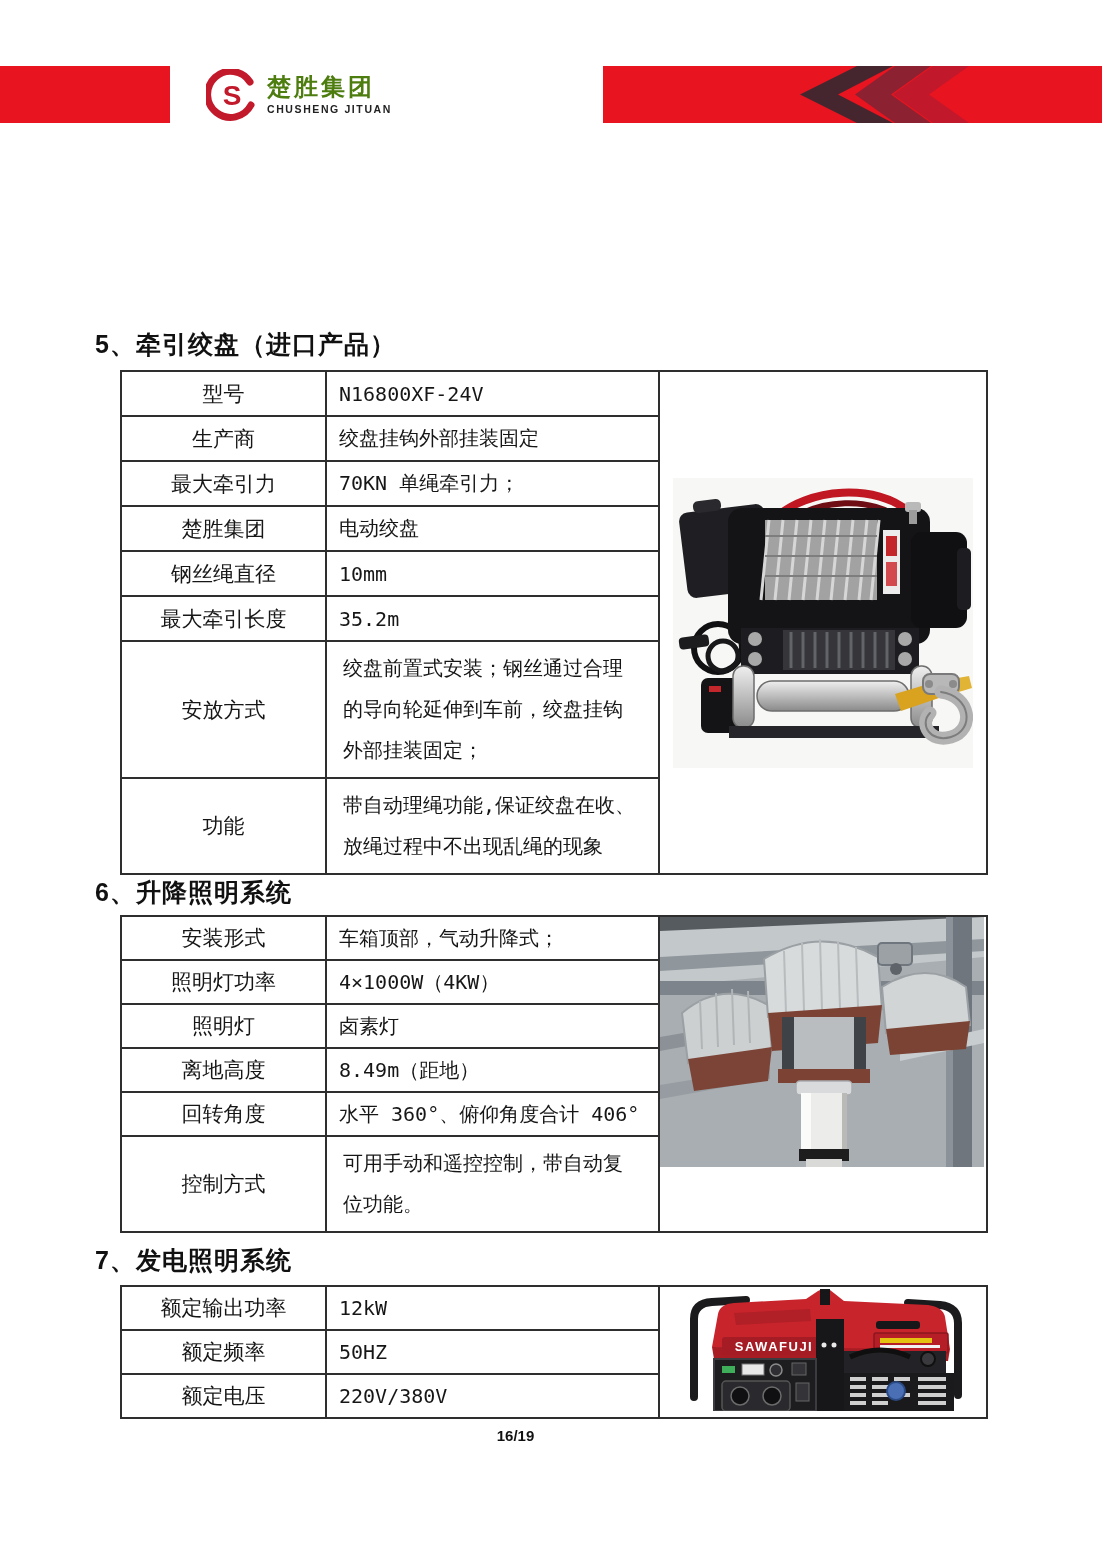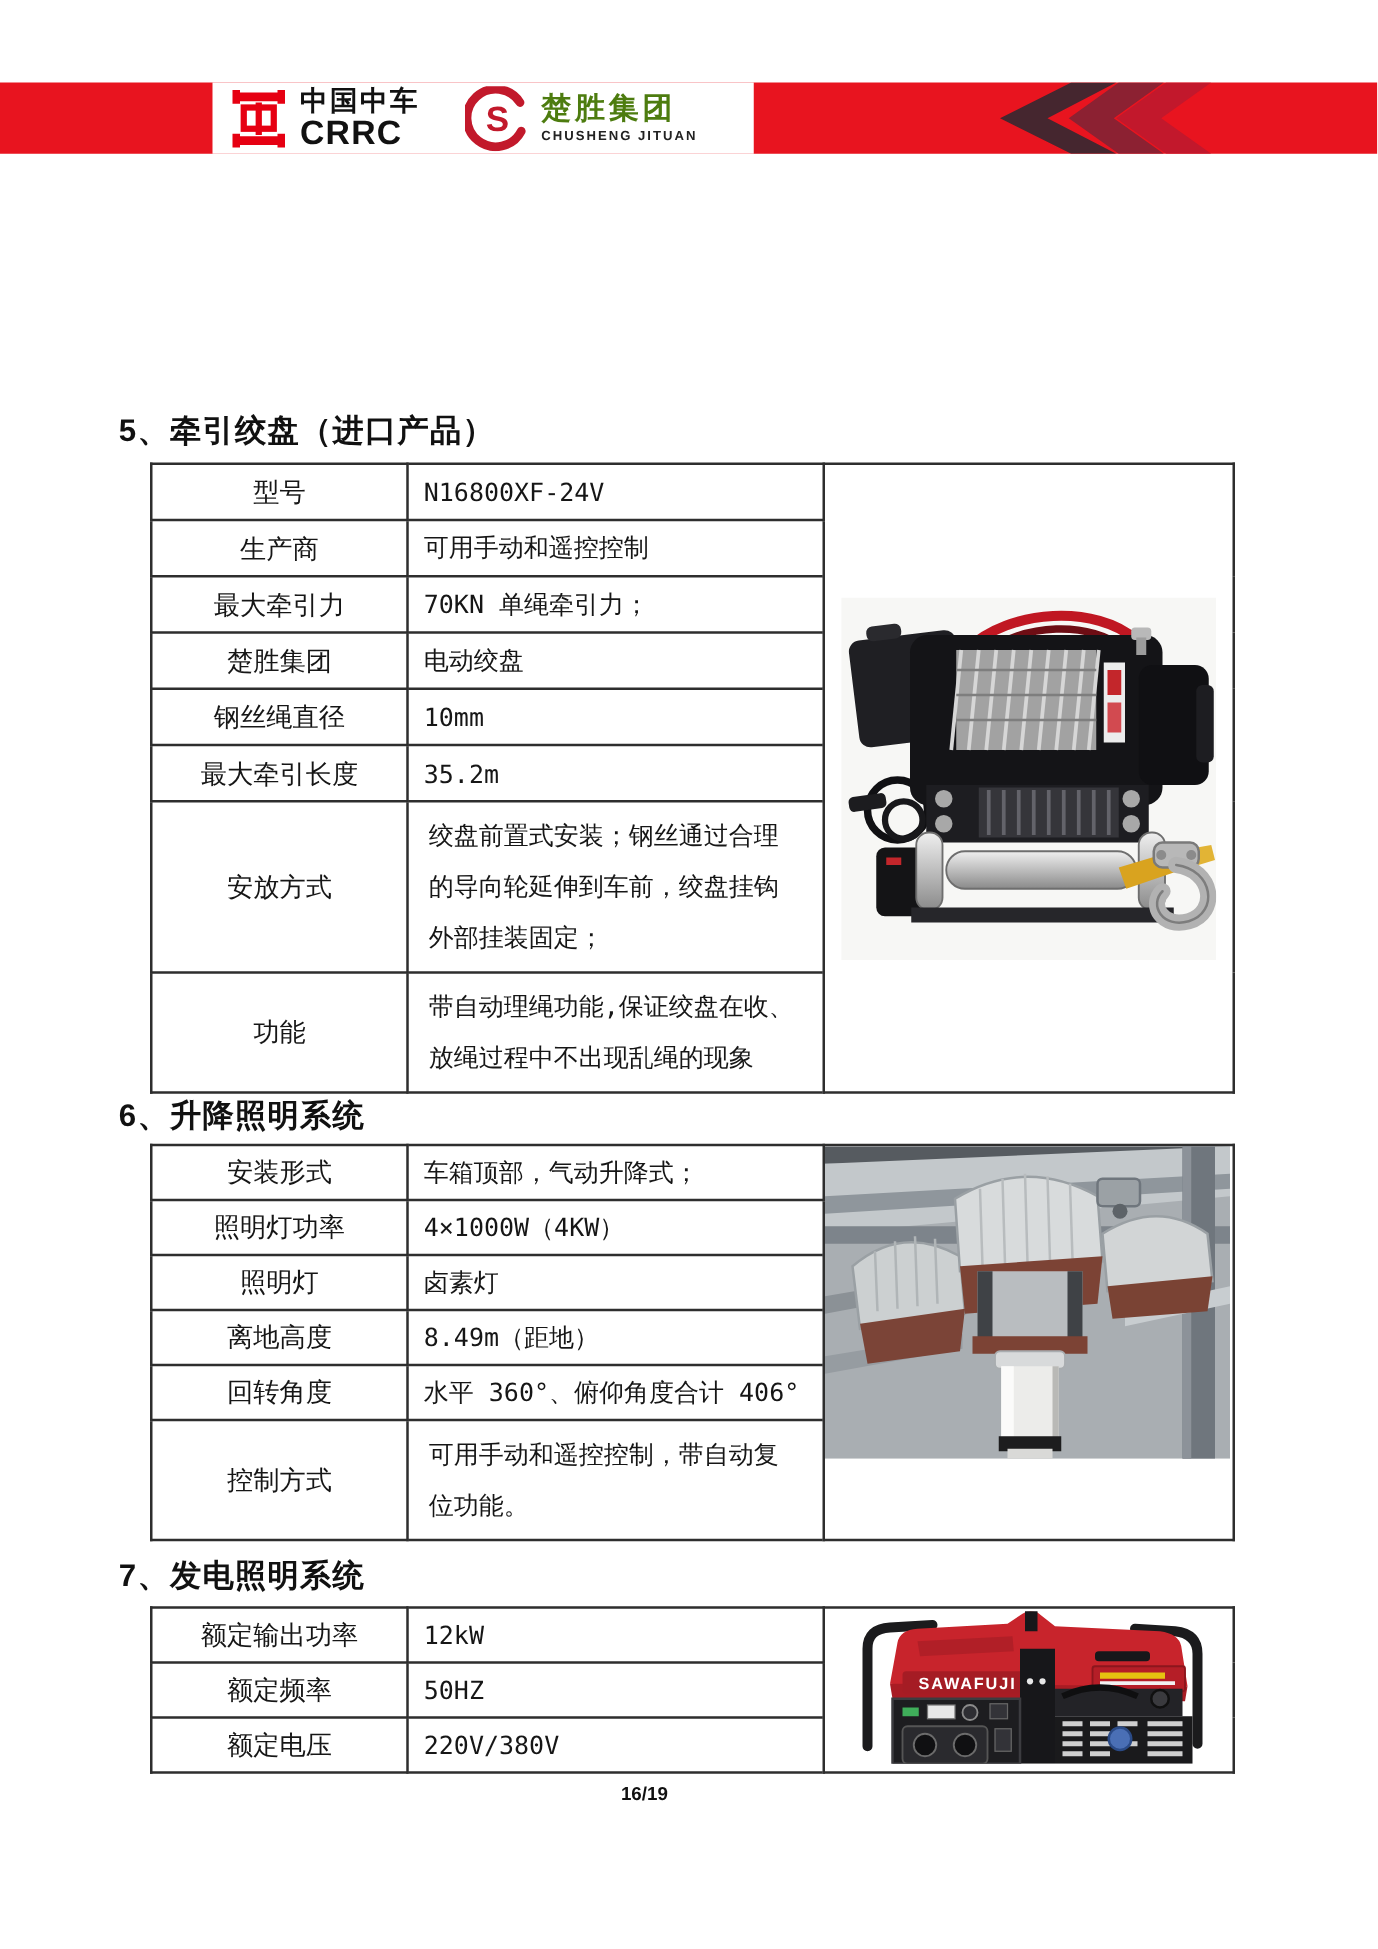--- a/index.html
+++ b/index.html
@@ -47,36 +47,20 @@
           font-family:"Liberation Sans",sans-serif;font-weight:bold;font-size:15px;color:#111;}
 </style>
 </head>
 <body>
 
 <div class="page">
 
   <div class="band">
     <div class="band-white">
 
-      <div class="logo-group crrc-group">
-        <svg width="48" height="48" viewBox="0 0 48 48">
-          <rect x="5" y="3" width="38" height="7" fill="#e60012"></rect>
-          <rect x="3" y="1" width="6" height="11" fill="#e60012"></rect>
-          <rect x="39" y="1" width="6" height="11" fill="#e60012"></rect>
-          <rect x="12" y="15" width="24" height="17" fill="none" stroke="#e60012" stroke-width="5"></rect>
-          <rect x="21.5" y="11" width="5" height="26" fill="#e60012"></rect>
-          <rect x="5" y="38" width="38" height="7" fill="#e60012"></rect>
-          <rect x="3" y="36" width="6" height="11" fill="#e60012"></rect>
-          <rect x="39" y="36" width="6" height="11" fill="#e60012"></rect>
-        </svg>
-        <div class="logo-text">
-          <div class="crrc-zh">中国中车</div>
-          <div class="crrc-en">CRRC</div>
-        </div>
-      </div>
 
       <div class="logo-group chusheng-group">
         <svg width="52" height="52" viewBox="0 0 52 52">
           <path d="M44 13 A23 23 0 1 0 45 36" fill="none" stroke="#c2192b" stroke-width="7" stroke-linecap="round"></path>
           <text x="26" y="36" text-anchor="middle" font-family="Liberation Sans, sans-serif" font-size="28" font-weight="bold" fill="#c2192b">S</text>
         </svg>
         <div class="logo-text">
           <div class="cs-zh">楚胜集团</div>
           <div class="cs-en">CHUSHENG JITUAN</div>
         </div>
@@ -187,21 +171,21 @@
             <circle cx="256" cy="206" r="4" fill="#8b8b8b"></circle>
                 <circle cx="280" cy="206" r="4" fill="#8b8b8b"></circle>
             <path d="M268,214 C298,218 302,252 278,259 C257,265 246,246 257,235" fill="none" stroke="#b2b2b2" stroke-width="13" stroke-linecap="round"></path>
             <path d="M268,214 C298,218 302,252 278,259 C257,265 246,246 257,235" fill="none" stroke="#7d7d7d" stroke-width="2" stroke-linecap="round"></path>
           </svg>
         </div>
       </td>
     </tr>
     <tr>
       <td class="lab">生产商</td>
-      <td class="val">可用手动和遥控控制</td>
+      <td class="val">绞盘挂钩外部挂装固定</td>
     </tr>
     <tr>
       <td class="lab">最大牵引力</td>
       <td class="val">70KN 单绳牵引力；</td>
     </tr>
     <tr>
       <td class="lab">楚胜集团</td>
       <td class="val">电动绞盘</td>
     </tr>
     <tr>

